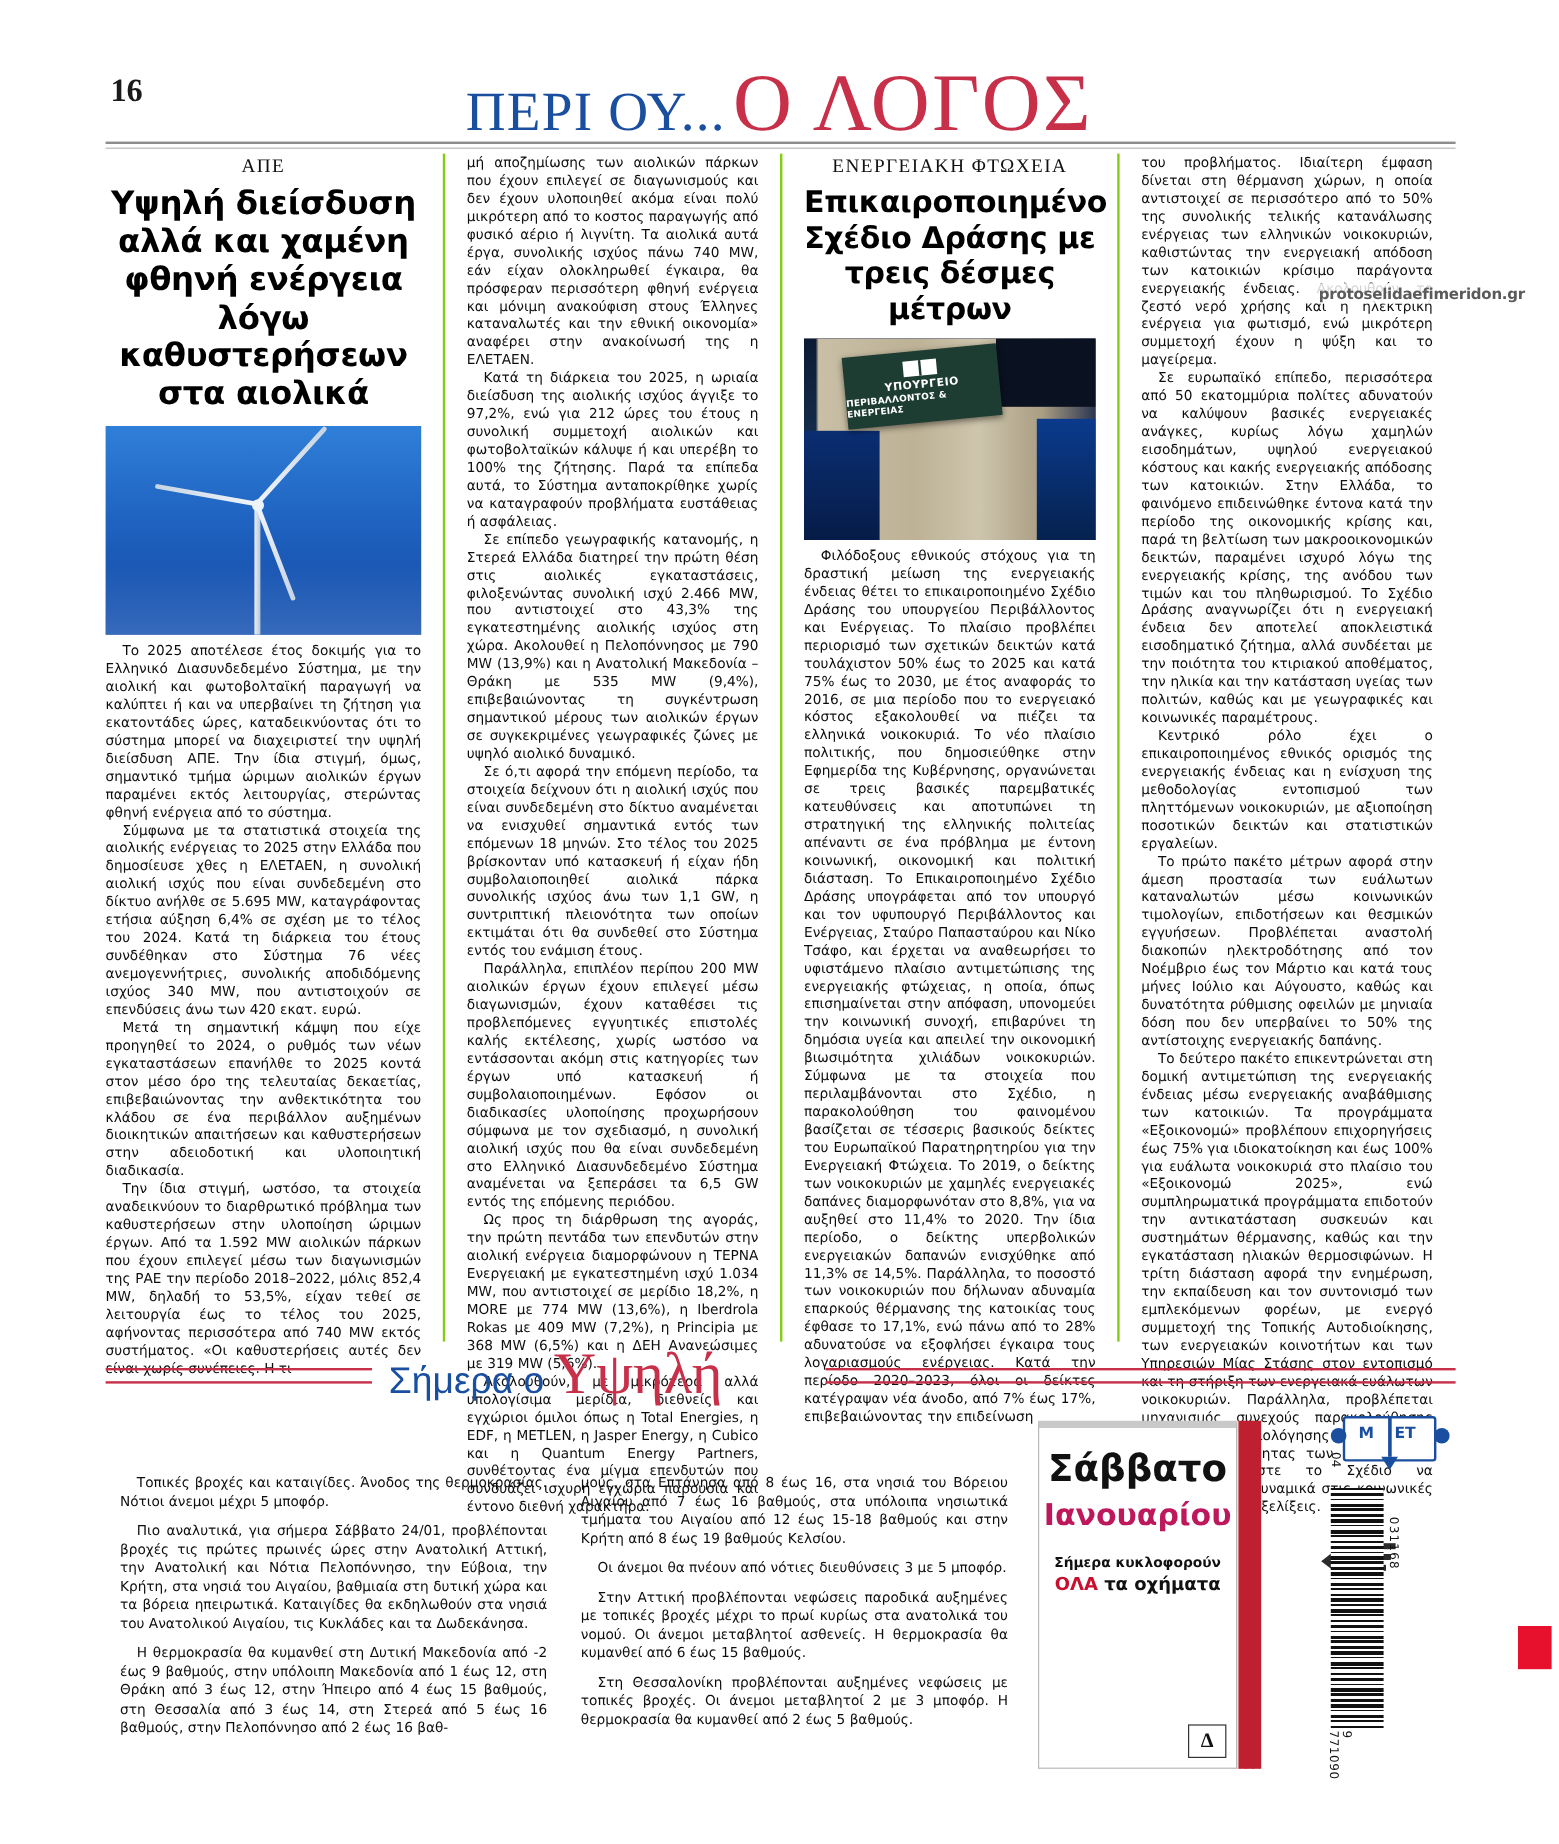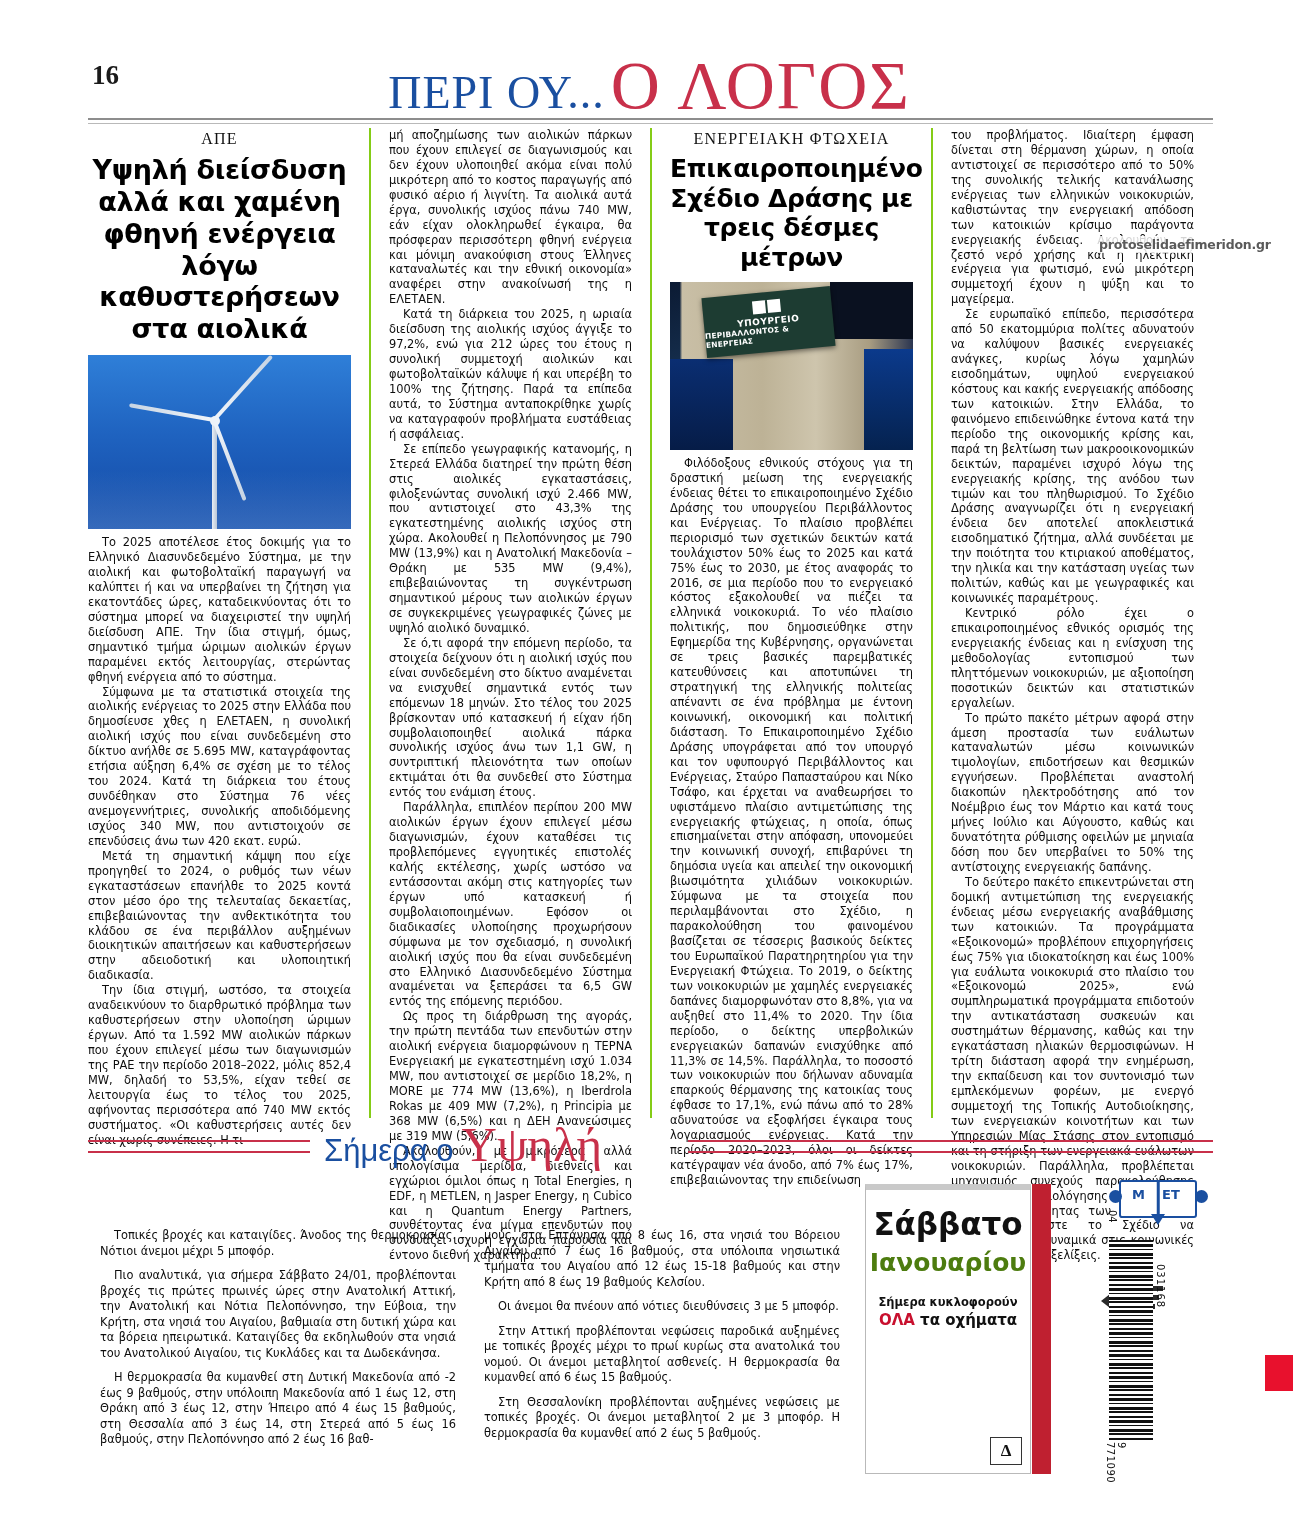--- a/index.html
+++ b/index.html
@@ -298,21 +298,21 @@
     font-size: 84px;
     line-height: .96;
     color: #c8102e;
     margin-top: 8px;
     letter-spacing: -2px;
   }
   .cal-month {
     font-family: "DejaVu Sans", sans-serif;
     font-weight: 700;
     font-size: 25px;
-    color: #4d7c0f;
+    color: #be185d;
     margin-top: 6px;
   }
   .cal-foot1 {
     font-family: "DejaVu Sans", sans-serif;
     font-weight: 700;
     font-size: 11.5px;
     color: #111;
     margin-top: 18px;
   }
   .cal-foot2 {

